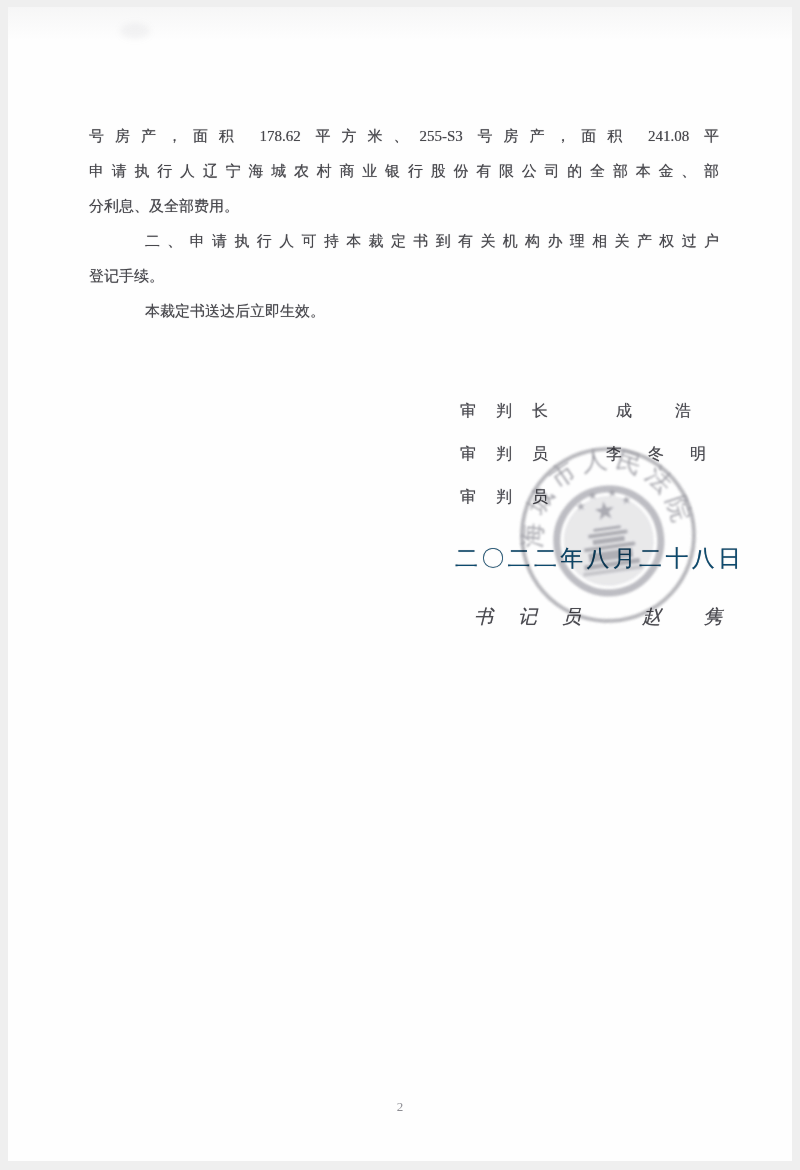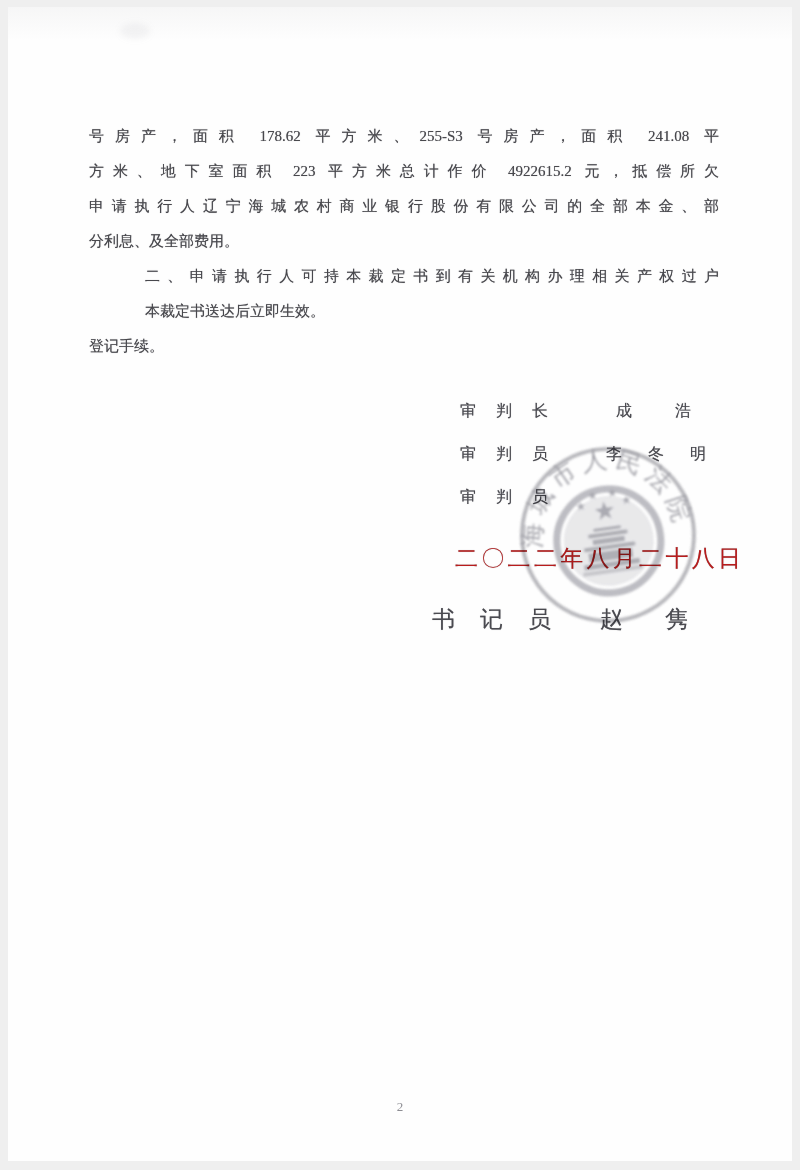--- a/index.html
+++ b/index.html
@@ -37,26 +37,26 @@
     text-shadow:0 0 .7px rgba(74,74,80,.6);}
   .sig-row:nth-of-type(1){top:394px;}
   .sig-row:nth-of-type(2){top:437px;}
   .sig-row:nth-of-type(3){top:480px;}
   .sig-title{position:absolute;left:0;letter-spacing:20px;white-space:nowrap;}
   .sig-name{position:absolute;white-space:nowrap;}
   .sig-row:nth-of-type(1) .sig-name{left:156px;letter-spacing:43px;}
   .sig-row:nth-of-type(2) .sig-name{left:146px;letter-spacing:26px;}
   .sig-row:nth-of-type(3) .sig-name{left:146px;letter-spacing:26px;}
   .date-line{
-    position:absolute;left:447px;top:536px;color:#b91c1c;font-size:23px;
+    position:absolute;left:447px;top:536px;color:#0c4a6e;font-size:23px;
     letter-spacing:3.3px;white-space:nowrap;text-shadow:0 0 .7px rgba(74,74,80,.6);
   }
   .clerk-line{
-    position:absolute;left:424px;top:597px;width:300px;height:30px;
-    color:#4a4a50;font-size:23px;text-shadow:0 0 .7px rgba(74,74,80,.6);
+    position:absolute;left:466px;top:597px;width:300px;height:30px;
+    color:#4a4a50;font-size:19px;text-shadow:0 0 .7px rgba(74,74,80,.6);font-style:italic;
   }
   .clerk-title{position:absolute;left:0;letter-spacing:25px;white-space:nowrap;}
   .clerk-name{position:absolute;left:168px;letter-spacing:42px;white-space:nowrap;}
   
   .seal{
     position:absolute;left:500px;top:428px;width:200px;height:200px;
     mix-blend-mode:multiply;pointer-events:none;
   }
   
   .page-num{
@@ -65,26 +65,25 @@
   }
 </style>
 </head>
 <body>
 
 <div class="paper">
   <div class="smudge"></div>
 
   <div class="body-text">
     <div class="line j">号房产，面积 178.62 平方米、255-S3 号房产，面积 241.08 平</div>
-    <div class="line j">方米、地下室面积 223 平方米总计作价 4922615.2 元，抵偿所欠</div>
     <div class="line j">申请执行人辽宁海城农村商业银行股份有限公司的全部本金、部</div>
     <div class="line">分利息、及全部费用。</div>
     <div class="line j ind">二、申请执行人可持本裁定书到有关机构办理相关产权过户</div>
+    <div class="line">登记手续。</div>
     <div class="line ind">本裁定书送达后立即生效。</div>
-    <div class="line">登记手续。</div>
   </div>
 
   <div class="sig-block">
     <div class="sig-row">
       <span class="sig-title">审判长</span>
       <span class="sig-name">成浩</span>
     </div>
     <div class="sig-row">
       <span class="sig-title">审判员</span>
       <span class="sig-name">李冬明</span>

